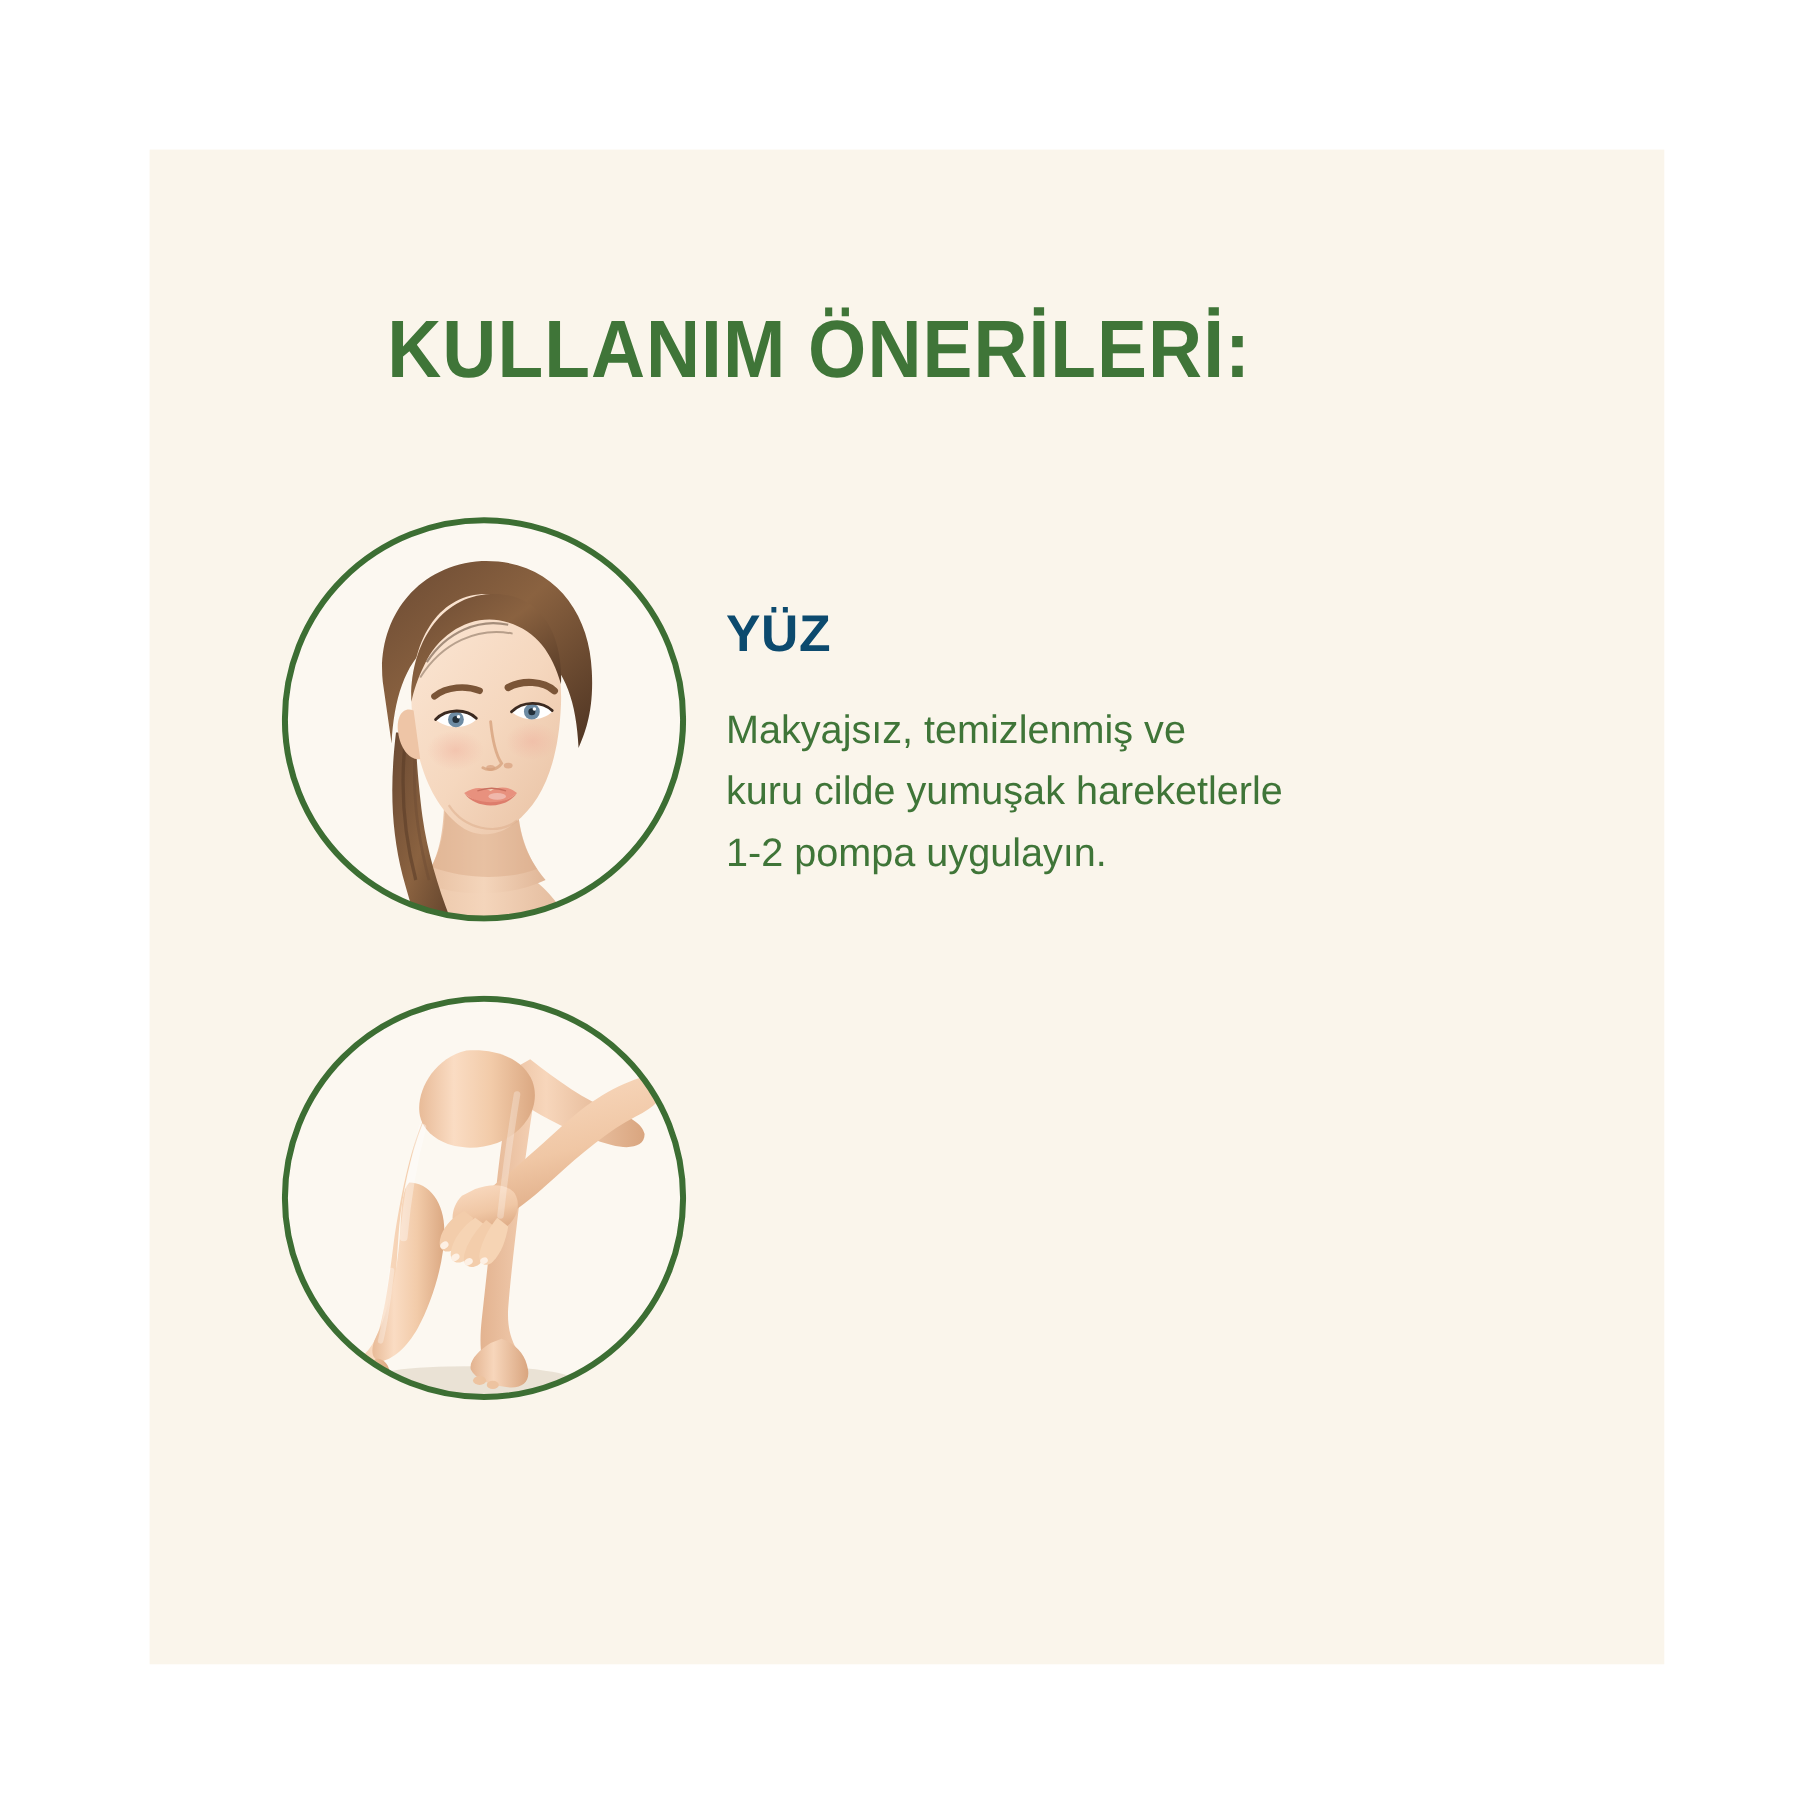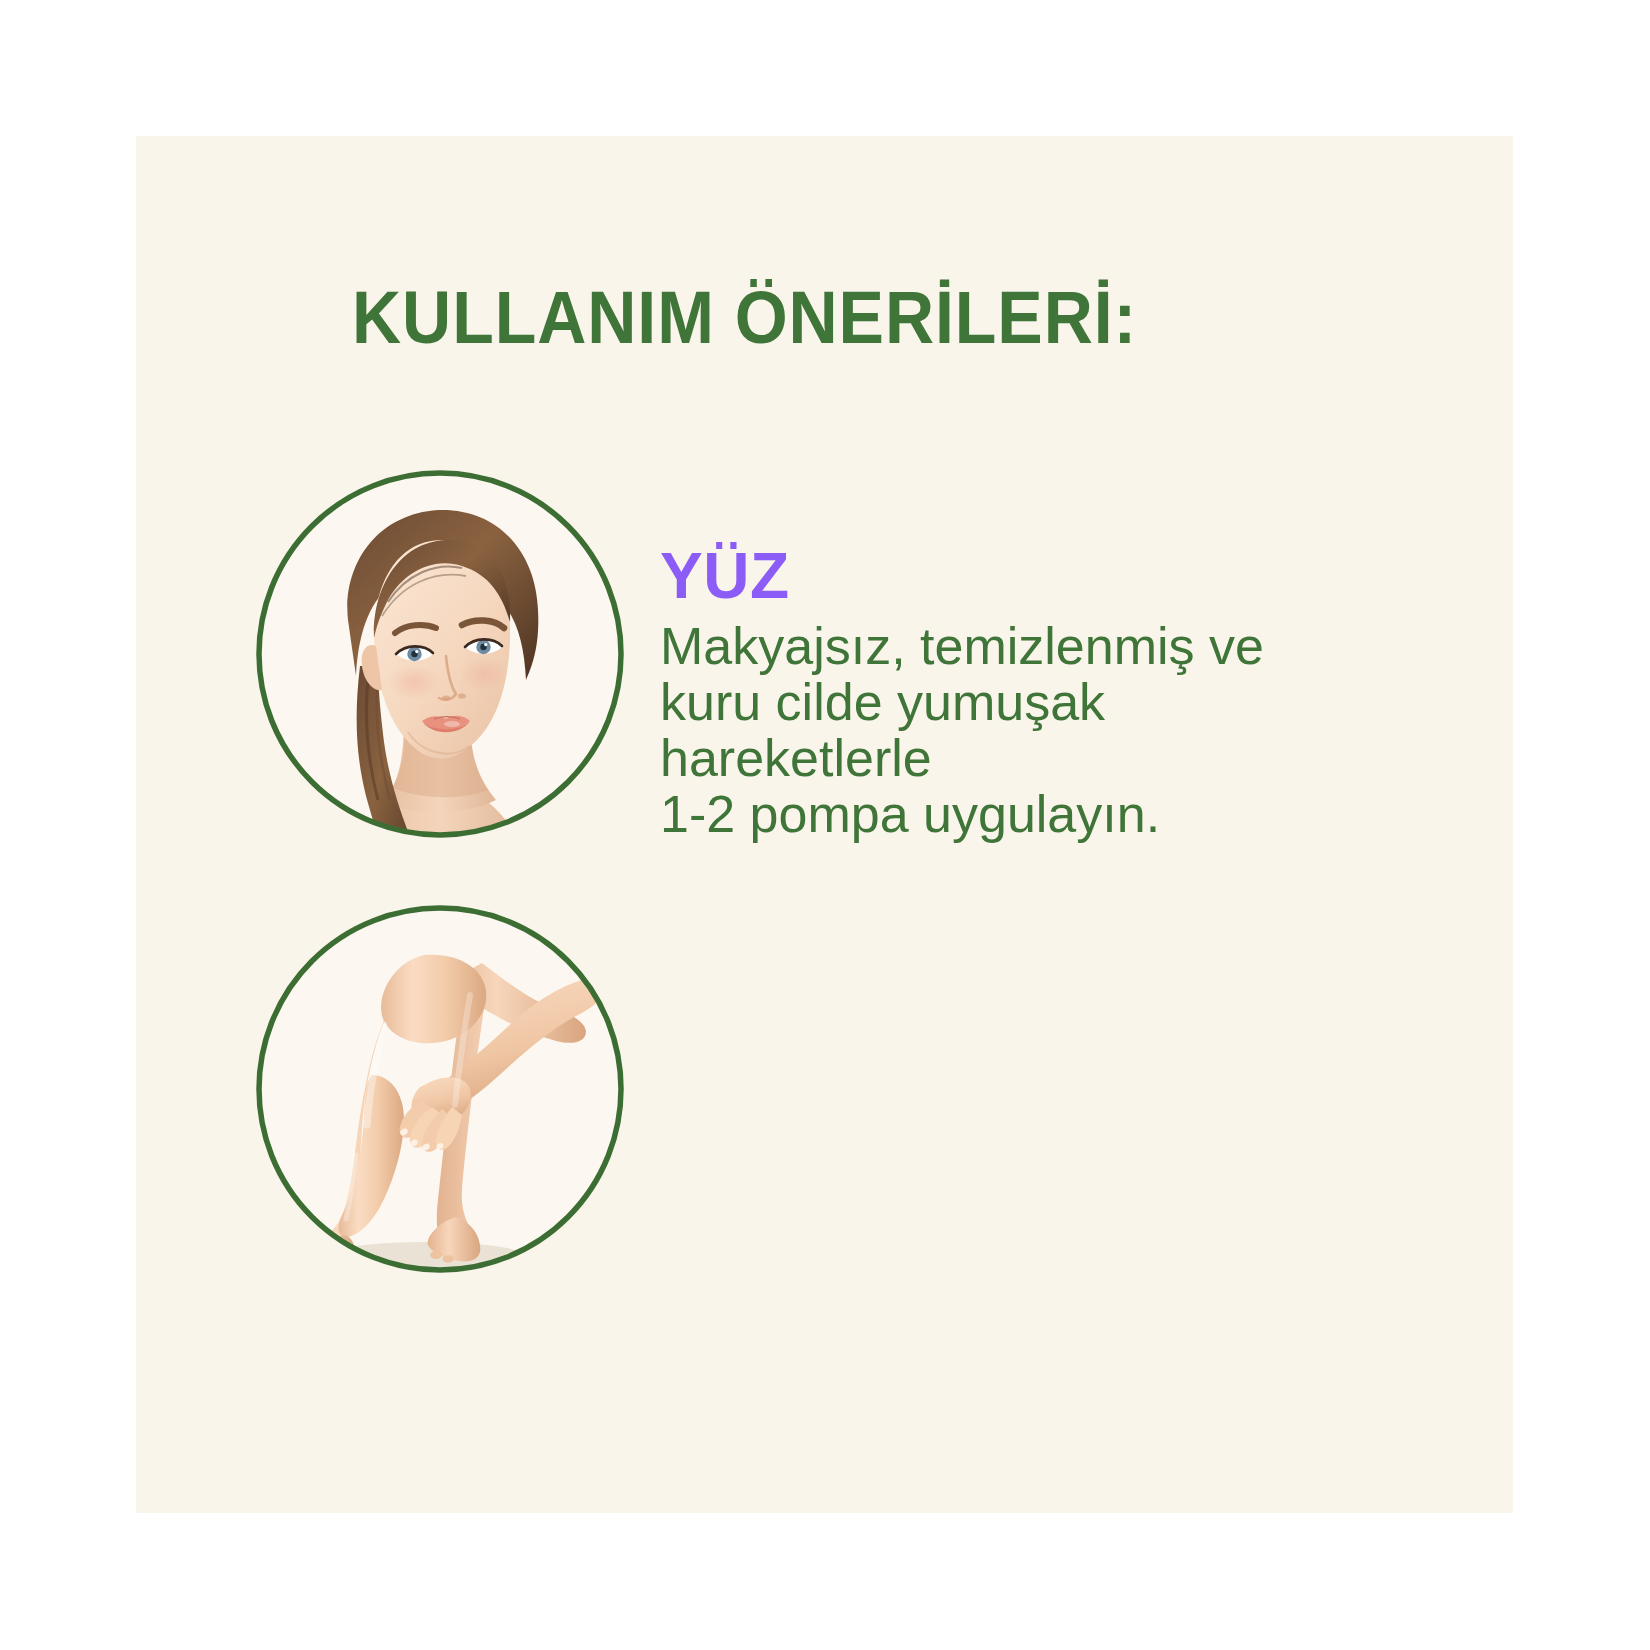--- a/index.html
+++ b/index.html
@@ -91,31 +91,31 @@
     pointer-events: none;
   }
 
   .textblock {
     position: absolute;
     left: 660px;
     top: 0;
   }
 
   .heading {
-    font-size: 64px;
+    font-size: 47px;
     line-height: 56px;
     font-weight: 700;
-    color: #8b5cf6;
+    color: #0c4a6e;
     letter-spacing: 0.5px;
     white-space: nowrap;
   }
 
   .bodytext {
-    margin-top: 14px;
-    font-size: 52px;
+    margin-top: 31px;
+    font-size: 36px;
     line-height: 56px;
     font-weight: 400;
     color: #3f7538;
     white-space: pre-line;
   }
 
   #row-face .textblock { top: 78px; }
   #row-body .textblock { top: 90px; }
 </style>
 </head>

